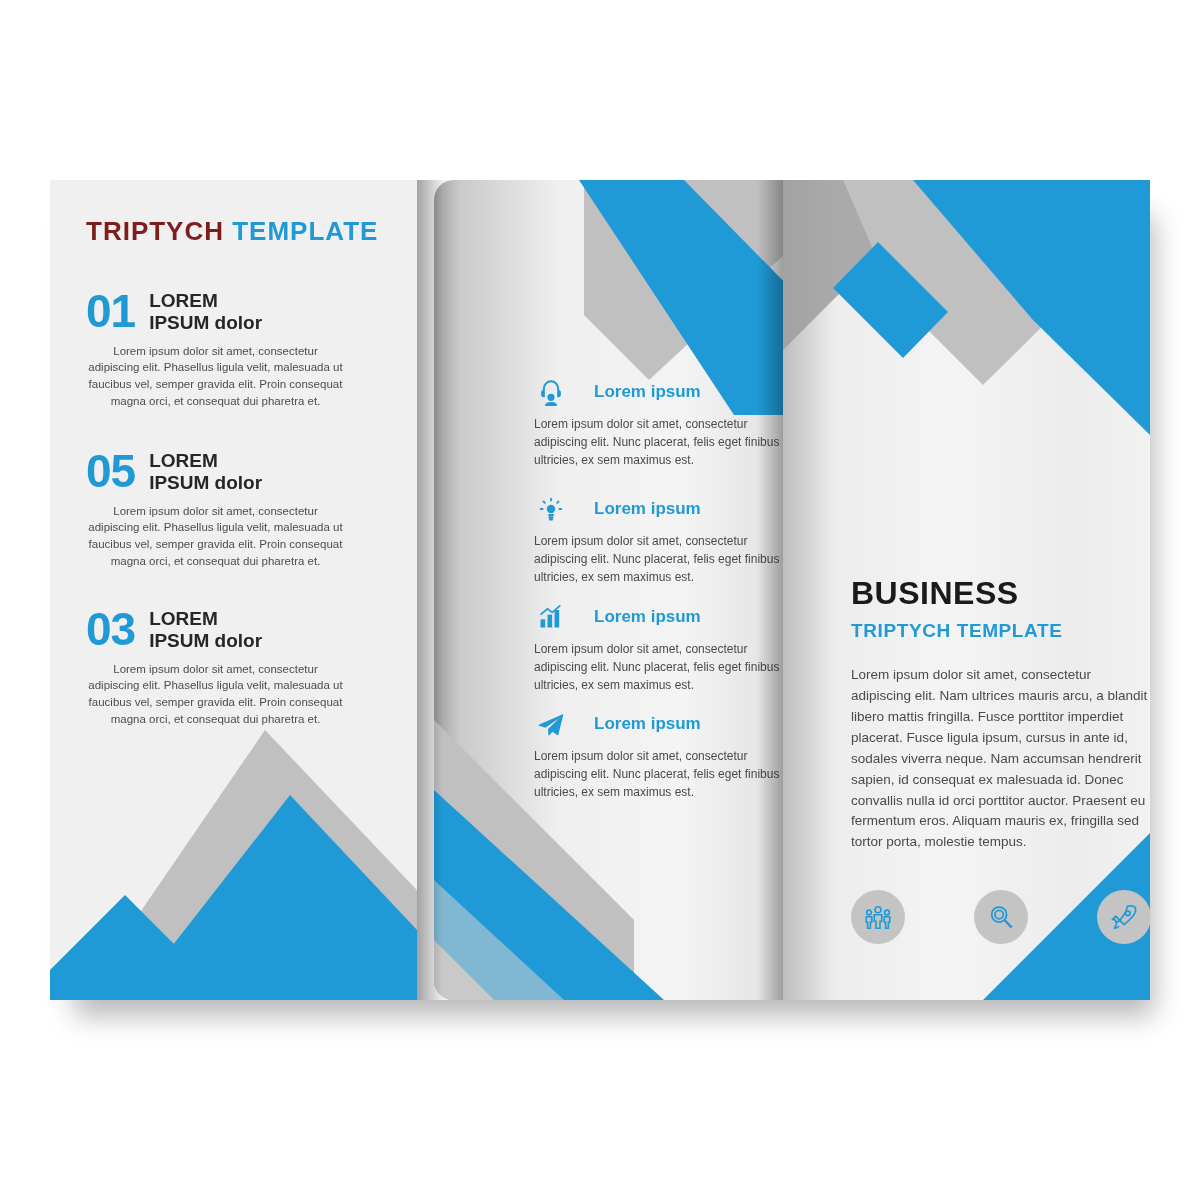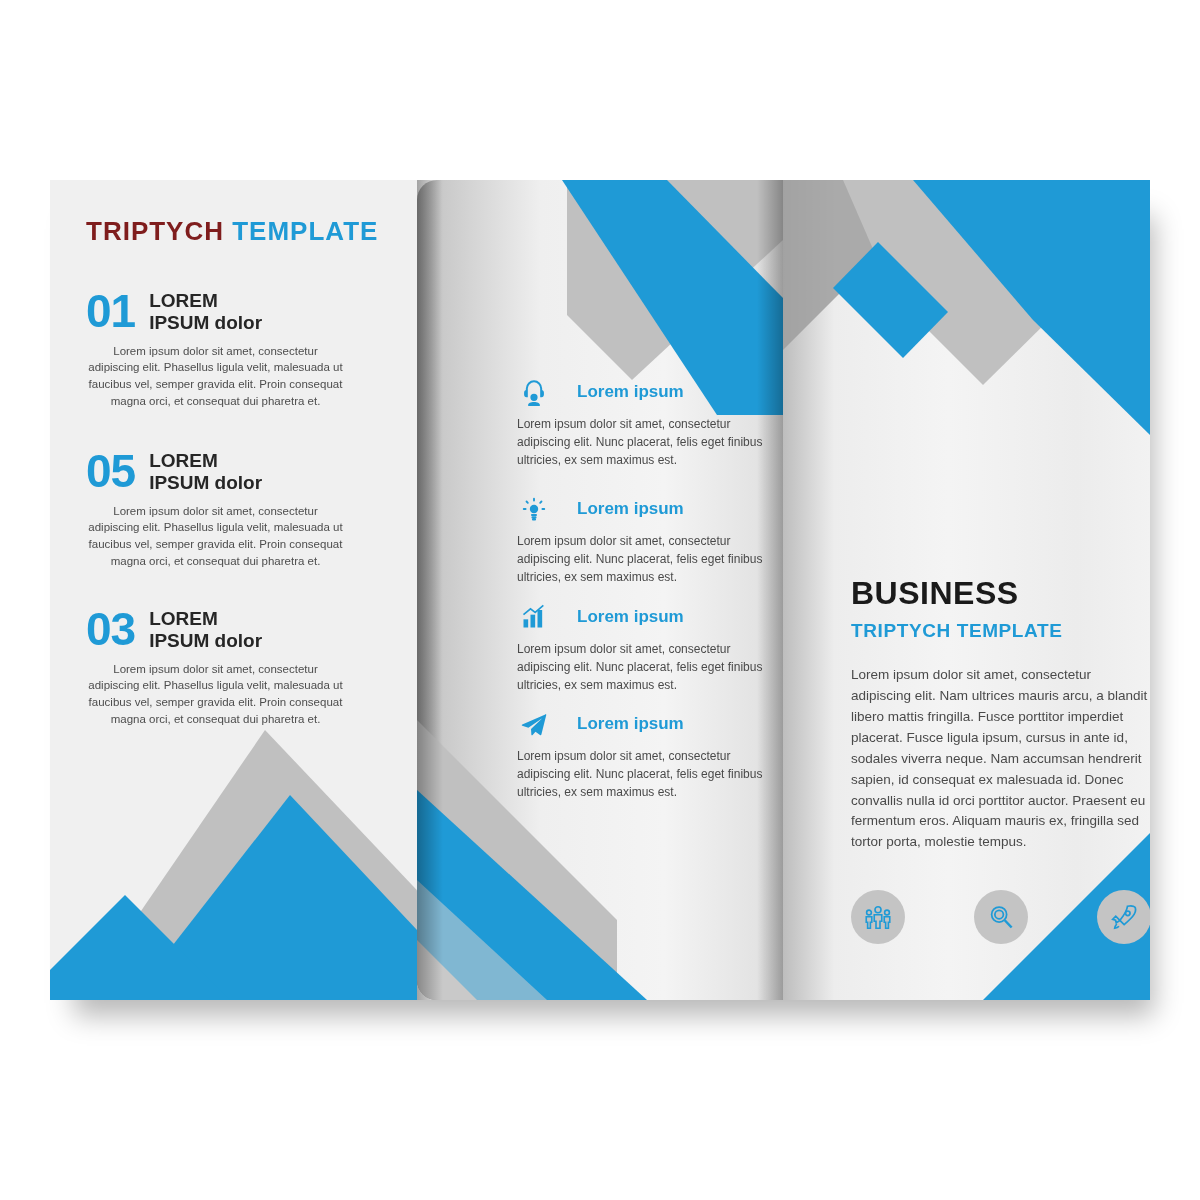--- a/index.html
+++ b/index.html
@@ -34,21 +34,21 @@
   }
 
   
   .panel {
     position: absolute;
     top: 0;
     height: 820px;
     overflow: hidden;
   }
   #panel-left   { left: 0;   width: 367px; background: #f0f0f0; }
-  #panel-center { left: 367px; width: 412px;
+  #panel-center { left: 384px; width: 412px;
                   background: linear-gradient(to right, #9b9b9b 0%, #c9c9c9 6%, #efefef 30%, #f4f4f4 60%, #dcdcdc 92%, #9e9e9e 100%); border-radius: 20px; }
   #panel-right  { left: 733px; width: 367px;
                   background: linear-gradient(to right, #bdbdbd 0%, #ededed 14%, #f4f4f4 45%, #ececec 80%, #f2f2f2 100%); }
 
   
   .fold {
     position: absolute;
     top: 0;
     height: 820px;
     width: 26px;

